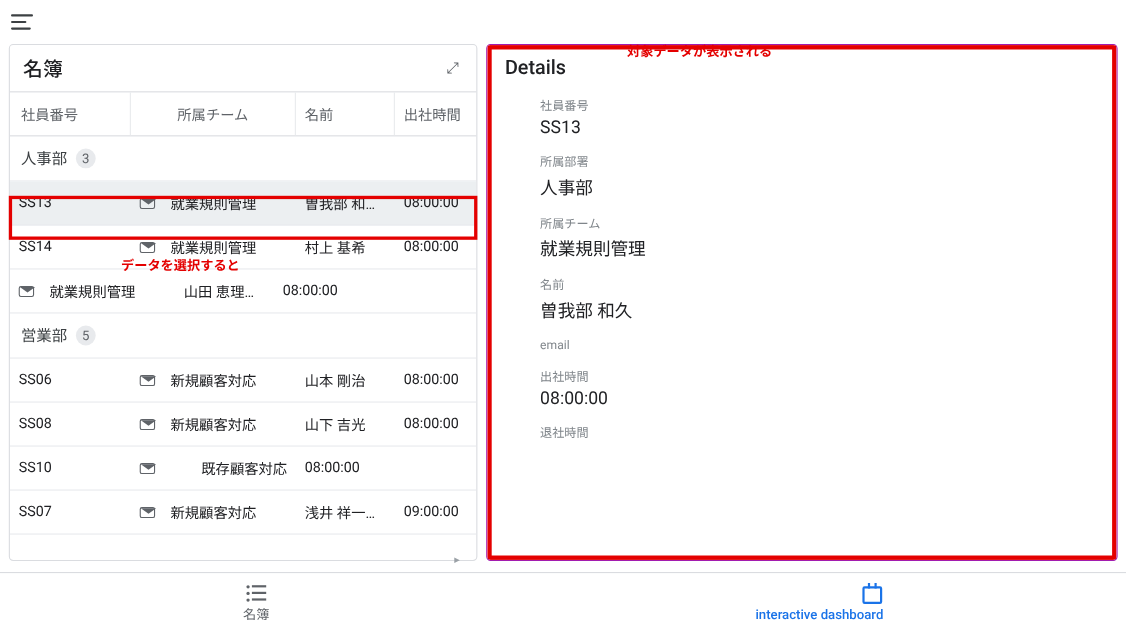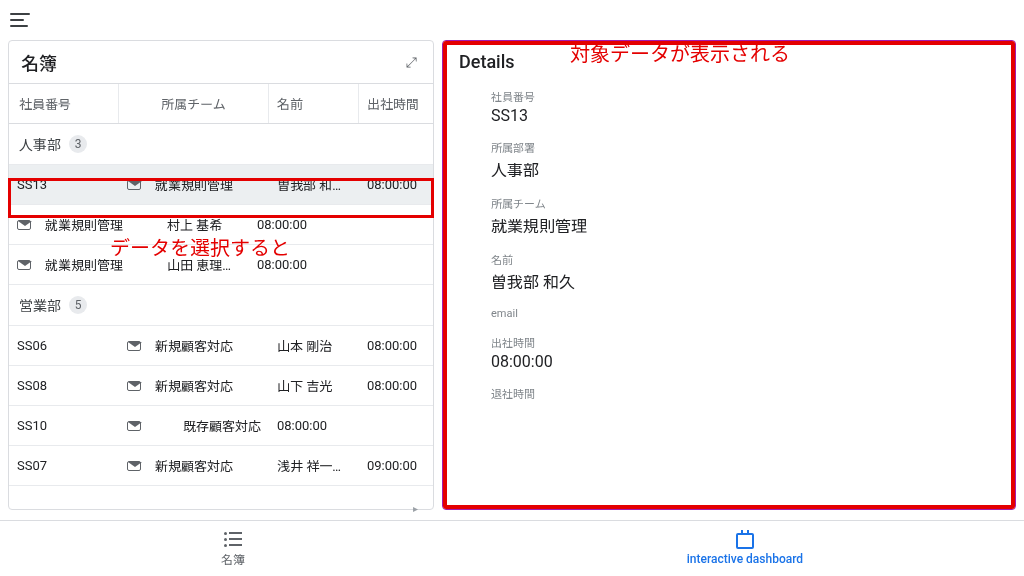--- a/index.html
+++ b/index.html
@@ -4,21 +4,21 @@
 <style>
   * { box-sizing: border-box; margin: 0; padding: 0; }
   html, body { width: 1024px; height: 576px; font-family: -apple-system, BlinkMacSystemFont, "Segoe UI", Roboto, "Noto Sans JP", sans-serif; background: #fff; color: #202124; overflow: hidden; }
   .topbar { height: 40px; display: flex; align-items: center; padding: 0 10px; }
   .hamburger { width: 20px; height: 14px; display: flex; flex-direction: column; justify-content: space-between; cursor: pointer; }
   .hamburger span { display: block; height: 2px; background: #3c4043; border-radius: 1px; }
   .hamburger span:nth-child(1){ width: 20px; }
   .hamburger span:nth-child(2){ width: 14px; }
   .hamburger span:nth-child(3){ width: 18px; }
 
-  .annot { position: absolute; color: #e40000; font-size: 20px; font-weight: 400; pointer-events: none; z-index: 50; }
+  .annot { position: absolute; color: #e40000; font-size: 12px; font-weight: 700; pointer-events: none; z-index: 50; }
   .annot-top { top: 38px; left: 570px; }
   .annot-mid { top: 232px; left: 110px; }
 
   .content { display: flex; gap: 8px; padding: 0 8px; height: 470px; }
 
   
   .panel-left { width: 426px; border: 1px solid #dadce0; border-radius: 4px; background: #fff; display: flex; flex-direction: column; position: relative; }
   .panel-left-header { display: flex; align-items: center; justify-content: space-between; padding: 8px 12px; border-bottom: 1px solid #dadce0; }
   .panel-title { font-size: 18px; font-weight: 500; color: #202124; }
   .expand-icon { font-size: 14px; color: #5f6368; cursor: pointer; padding: 2px 4px; }
@@ -47,21 +47,21 @@
   .panel-right-inner { padding: 10px 16px; height: 100%; overflow: hidden; }
   .details-title { font-size: 18px; font-weight: 500; color: #202124; margin-bottom: 16px; }
   .field { margin: 0 0 14px 32px; }
   .field-label { font-size: 11px; color: #80868b; margin-bottom: 2px; }
   .field-value { font-size: 16px; color: #202124; }
   .rb-right { position: absolute; left: 0; right: 0; top: 0; bottom: 0; border: 4px solid #e40000; pointer-events: none; }
 
   
   .bottom-nav { position: absolute; left: 0; right: 0; bottom: 0; height: 56px; border-top: 1px solid #dadce0; display: flex; align-items: center; justify-content: space-around; background: #fff; }
   .nav-item { text-align: center; font-size: 12px; color: #5f6368; cursor: pointer; display: flex; flex-direction: column; align-items: center; gap: 2px; }
-  .nav-item.active { color: #1a73e8; font-weight: 500; }
+  .nav-item.active { color: #1a73e8; font-weight: 500; align-items: flex-end; }
   .nav-icon { width: 20px; height: 18px; display: inline-flex; align-items: center; justify-content: center; }
   .list-glyph { width: 18px; height: 14px; position: relative; }
   .list-glyph span { position: absolute; left: 5px; right: 0; height: 2px; background: #5f6368; }
   .list-glyph span:nth-child(1){ top: 0; } .list-glyph span:nth-child(2){ top: 6px; } .list-glyph span:nth-child(3){ top: 12px; }
   .list-glyph::before, .list-glyph::after, .list-glyph i { content: ""; position: absolute; width: 3px; height: 3px; background: #5f6368; border-radius: 50%; left: 0; }
   .list-glyph::before { top: -0.5px; } .list-glyph::after { top: 5.5px; }
   .list-glyph i { top: 11.5px; display: block; }
   .cal-glyph { width: 18px; height: 16px; border: 2px solid #1a73e8; border-radius: 2px; position: relative; }
   .cal-glyph::before, .cal-glyph::after { content: ""; position: absolute; top: -5px; width: 2px; height: 5px; background: #1a73e8; }
   .cal-glyph::before { left: 3px; } .cal-glyph::after { right: 3px; }
@@ -100,20 +100,21 @@
         <div class="data-row selected">
           <div class="cell id">SS13</div>
           <div class="cell team" style="display:flex;align-items:center;gap:14px;">
             <span class="mail-icon"></span>
             <span>就業規則管理</span>
           </div>
           <div class="cell name">曽我部 和…</div>
           <div class="cell time">08:00:00</div>
         </div>
         <div class="data-row">
+          <div class="cell id">SS14</div>
           <div class="cell team" style="display:flex;align-items:center;gap:14px;">
             <span class="mail-icon"></span>
             <span>就業規則管理</span>
           </div>
           <div class="cell name">村上 基希</div>
           <div class="cell time">08:00:00</div>
         </div>
         <div class="data-row">
           <div class="cell team" style="display:flex;align-items:center;gap:14px;">
             <span class="mail-icon"></span>

